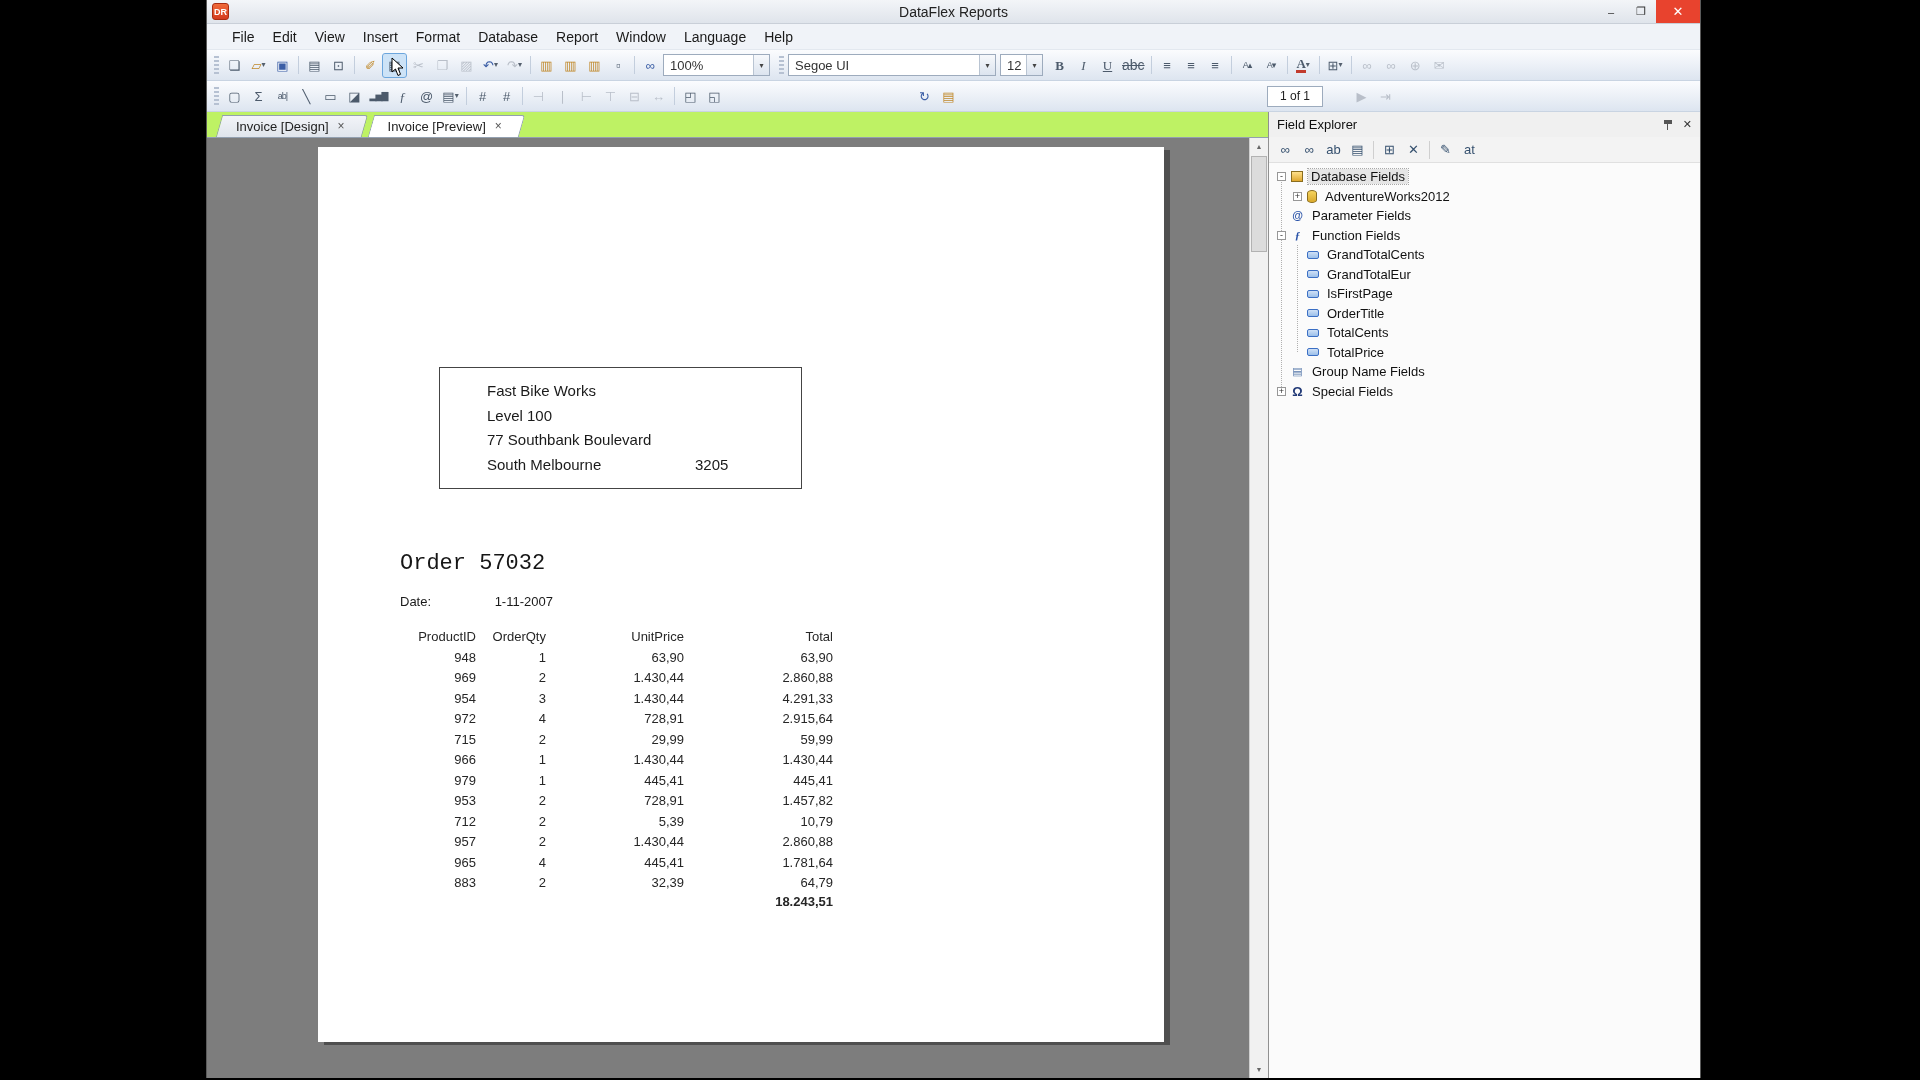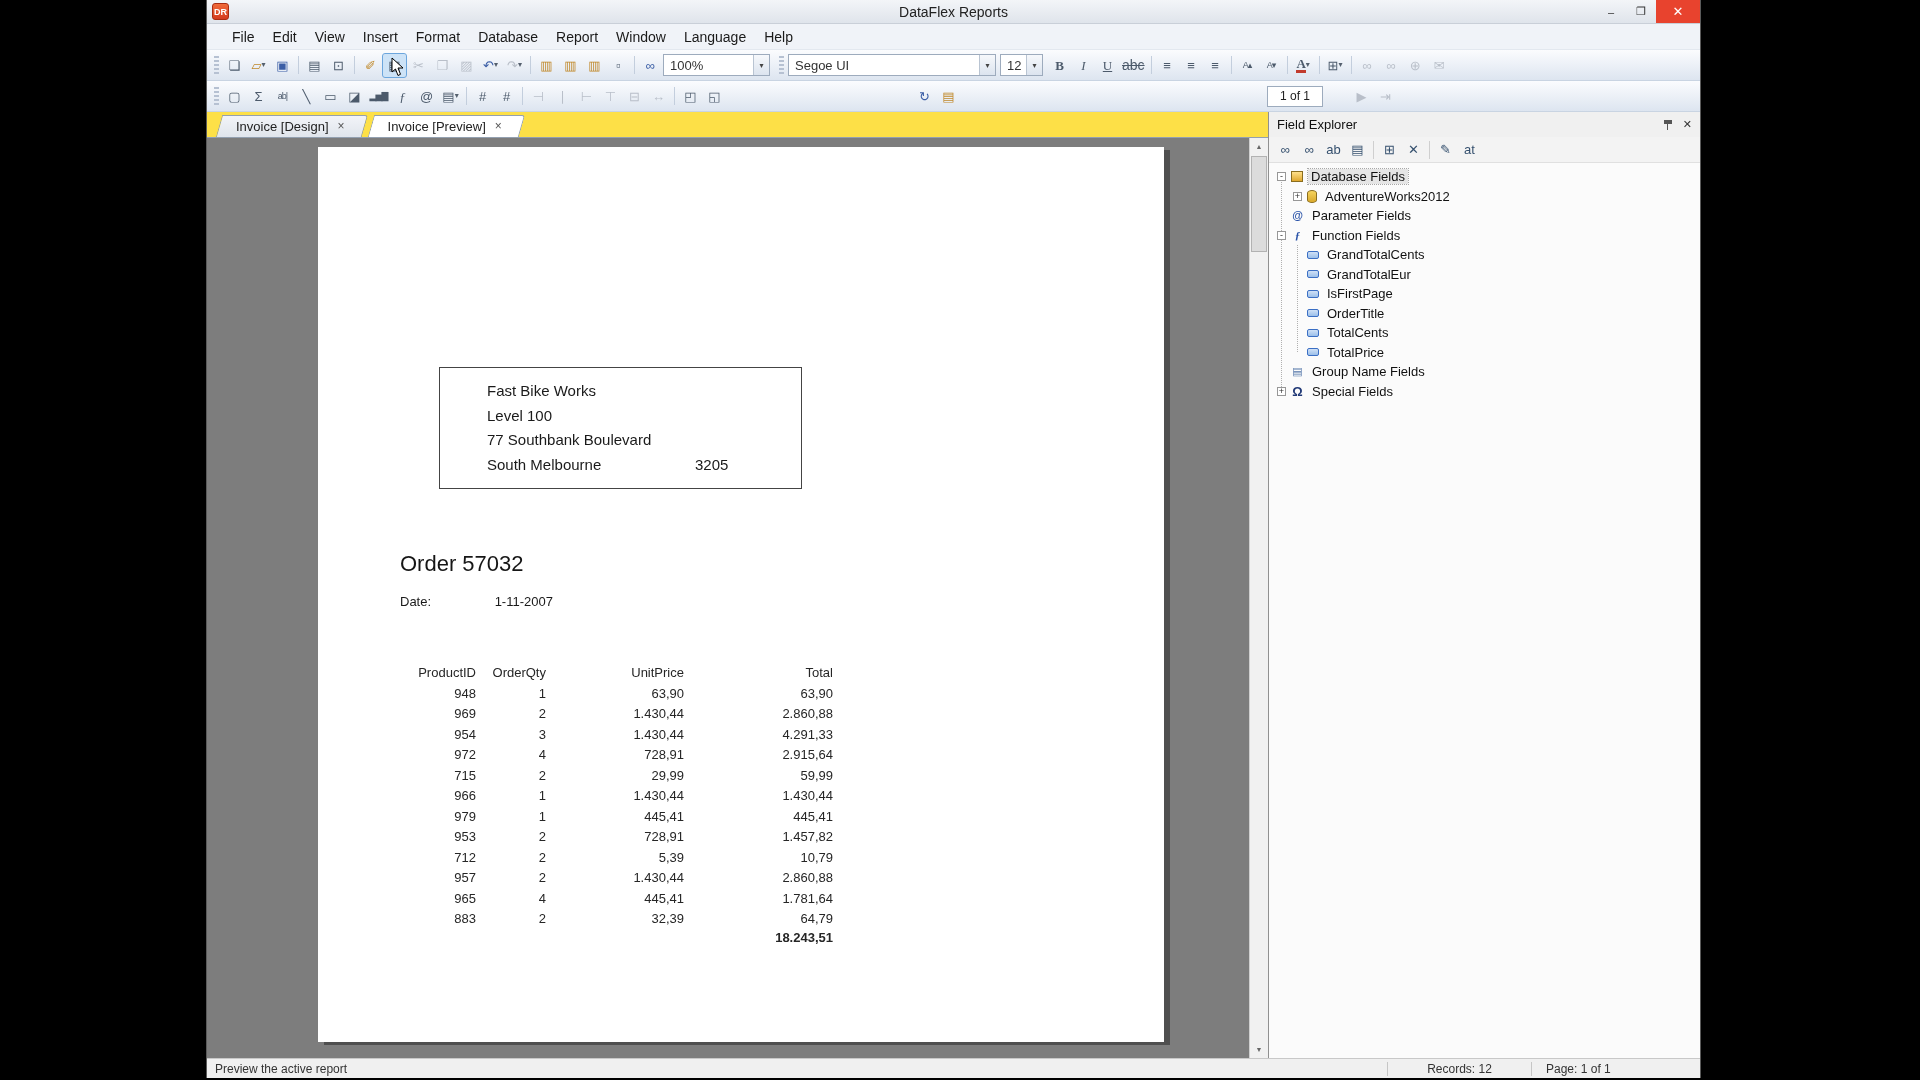--- a/index.html
+++ b/index.html
@@ -49,43 +49,43 @@
     font-size:13px;color:#333;padding-left:6px;flex:none;}
   .combo .caret{margin-left:auto;width:16px;height:100%;border-left:1px solid #b9c4d2;
     background:linear-gradient(#f6f8fb,#dce4ef);display:flex;align-items:center;justify-content:center;
     font-size:8px;color:#444;}
   .pagebox{width:56px;height:21px;background:#fff;border:1px solid #9dabbd;display:flex;
     align-items:center;justify-content:center;font-size:12px;color:#222;flex:none;}
 
   
   .work{flex:1;display:flex;min-height:0;}
   .previewcol{flex:1;display:flex;flex-direction:column;min-width:0;}
-  .tabstrip{height:26px;flex:none;display:flex;align-items:flex-end;background:#fde047;
+  .tabstrip{height:26px;flex:none;display:flex;align-items:flex-end;background:#bef264;
     border-bottom:1px solid #93a0b0;padding-left:12px;}
   .tab{position:relative;height:22px;display:flex;align-items:center;gap:9px;
     padding:0 20px 0 17px;font-size:13px;color:#222;margin-right:6px;}
   .tab::before{content:"";position:absolute;inset:0;background:linear-gradient(#f2f4f8,#e0e5ec);
     border:1px solid #93a0b0;border-bottom:none;transform:skewX(-16deg);border-radius:0 3px 0 0;}
   .tab.active::before{background:#fff;}
   .tab>span{position:relative;}
   .tabx{font-size:12px;color:#555;}
 
   .preview{flex:1;position:relative;background:#7d7d7d;overflow:hidden;}
   .page{position:absolute;left:111px;top:9px;width:846px;height:895px;background:#fff;
     box-shadow:6px 3px 0 rgba(25,25,25,.45);color:#1a1a1a;}
   .addrbox{position:absolute;left:121px;top:220px;width:363px;height:122px;border:1px solid #444;
     padding:11px 0 0 47px;font-size:15px;line-height:24.5px;}
   .addrline4{position:relative;}
   .postcode{position:absolute;left:208px;top:0;}
-  .ordertitle{position:absolute;left:82px;top:404px;font-size:22px;color:#161616;}
+  .ordertitle{position:absolute;left:82px;top:404px;font-size:22px;color:#161616;font-family:Liberation Mono, monospace;}
   .daterow{position:absolute;left:82px;top:447px;font-size:13px;}
   .datelabel{display:inline-block;width:91px;}
   .itable{position:absolute;left:82px;top:478px;width:433px;font-size:13px;color:#262626;}
   .itr{display:flex;height:20.5px;align-items:center;}
-  .ihead{height:22px;margin-top:36px;}
+  .ihead{height:22px;}
   .icell{text-align:right;}
   .itr .icell:nth-child(1){width:76px;}
   .itr .icell:nth-child(2){width:70px;}
   .itr .icell:nth-child(3){width:138px;}
   .itr .icell:nth-child(4){width:149px;}
   .totalrow{height:22px;text-align:right;font-weight:bold;margin-top:1px;}
 
   .vscroll{position:absolute;right:0;top:0;bottom:0;width:19px;background:#f1f1f1;
     border-left:1px solid #cfcfcf;}
   .sa{position:absolute;left:0;right:0;height:17px;display:flex;align-items:center;justify-content:center;
@@ -663,20 +663,13 @@
             <div class="titem lv0">
             <span class="twisty">+</span>
             <span class="ticon ti-omega">Ω</span>
             <span class="tlabel">Special Fields</span>
           </div>
           </div>
       </div>
     </div>
   </div>
 
-  <div class="statusbar">
-    <span class="sbmsg">Preview the active report</span>
-    <span class="sbsep"></span>
-    <span class="sbrec">Records: 12</span>
-    <span class="sbsep"></span>
-    <span class="sbpage">Page: 1 of 1</span>
-  </div>
 </div>
 
 </body></html>

